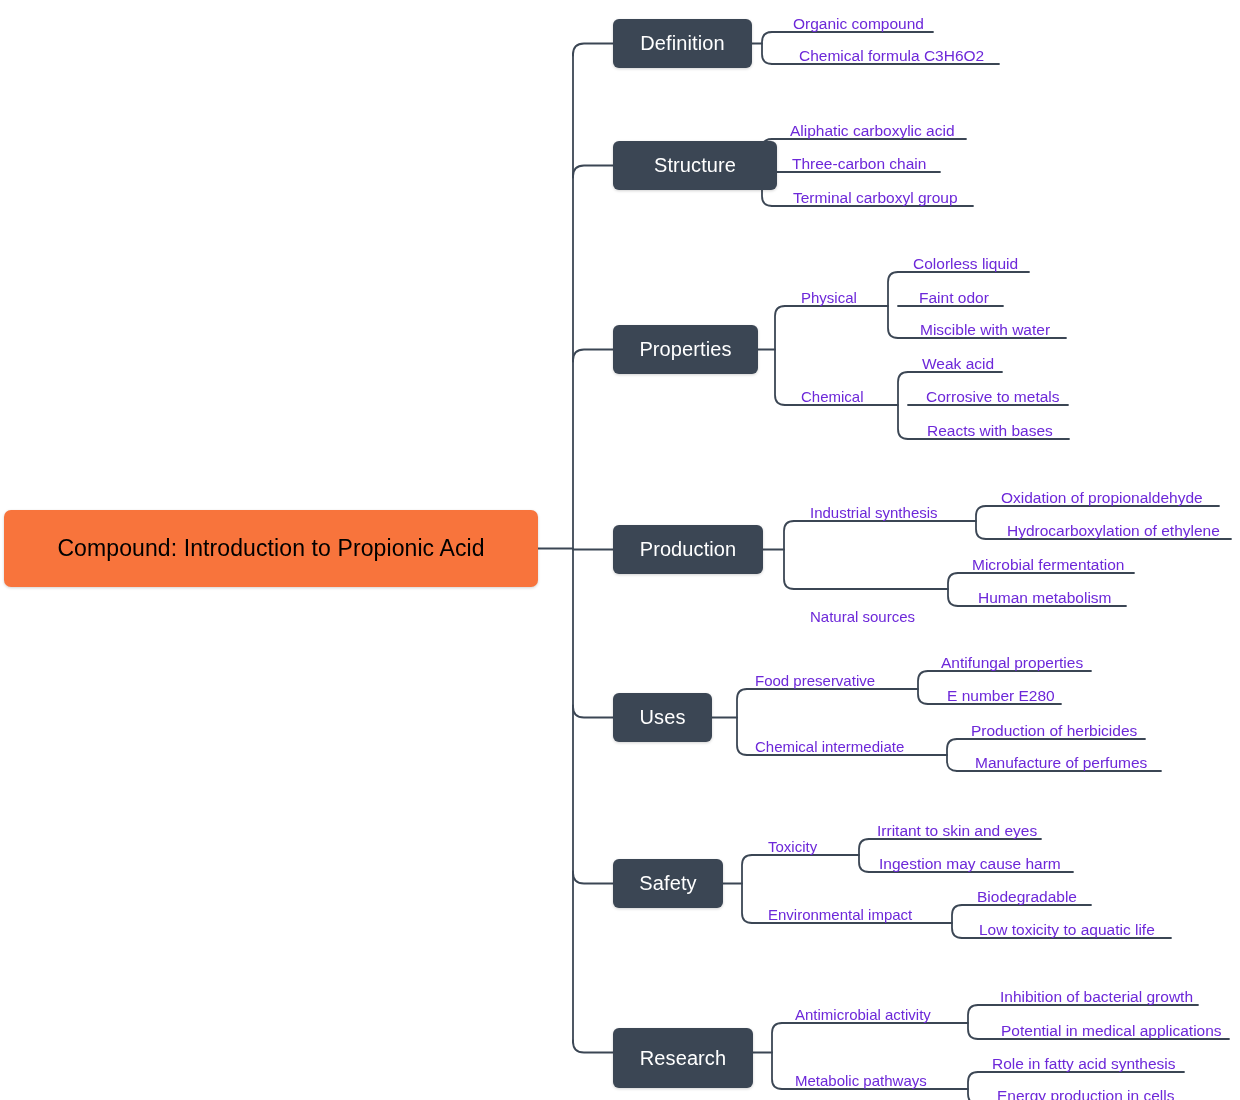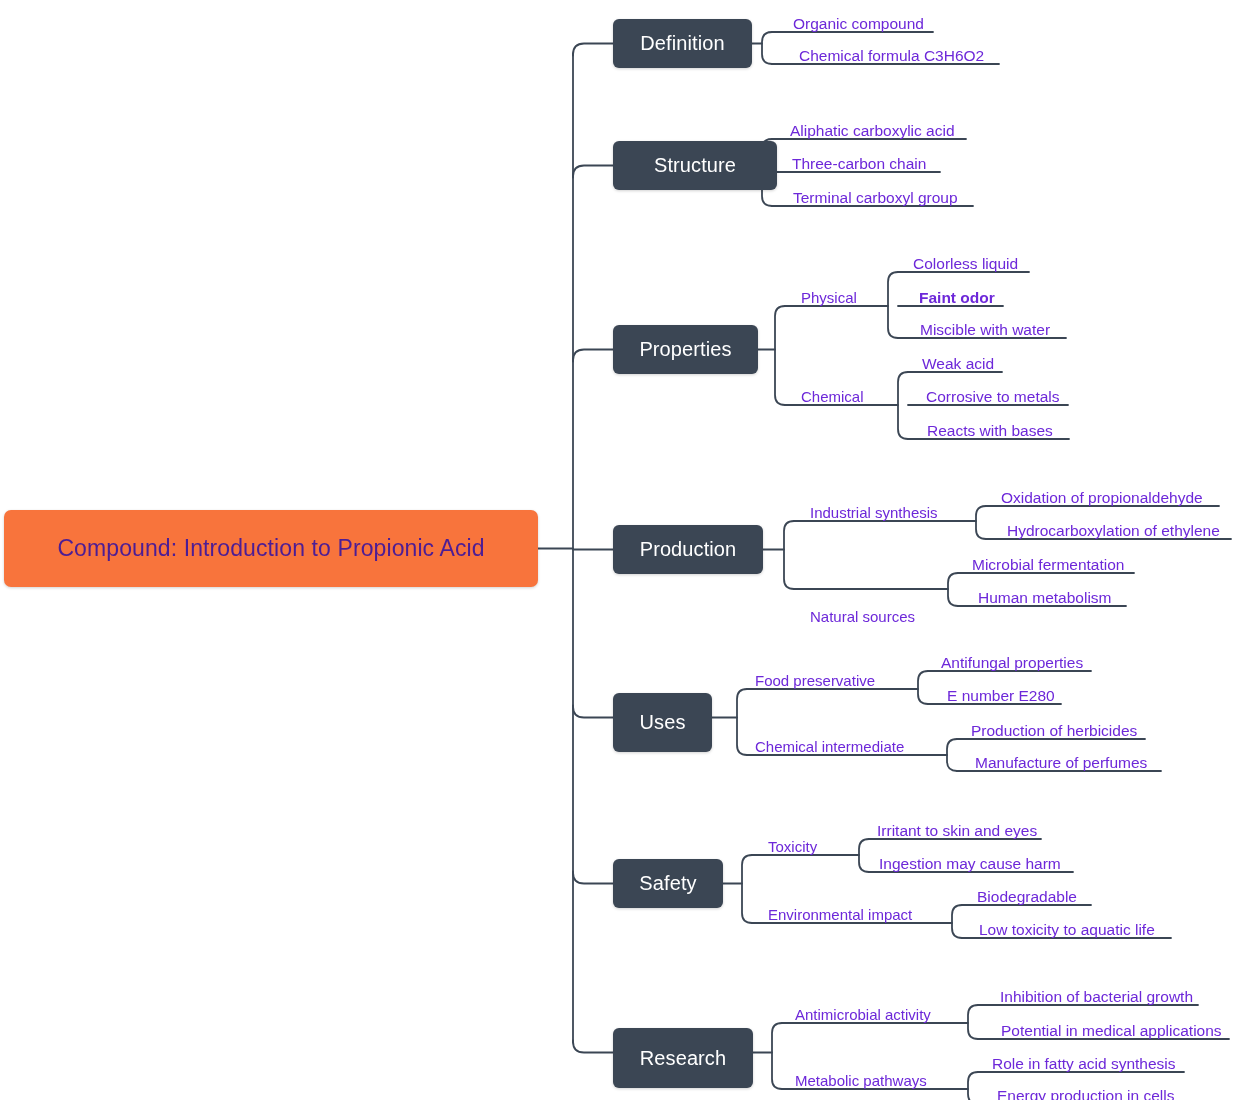--- a/index.html
+++ b/index.html
@@ -2,21 +2,21 @@
 <html><head>
 <meta charset="utf-8">
 <style>
   html,body{margin:0;padding:0;background:#ffffff;}
   body{width:1240px;height:1100px;overflow:hidden;
        font-family:"Liberation Sans","DejaVu Sans",sans-serif;}
   #stage{position:relative;width:1240px;height:1100px;background:#fff;}
   #wires{position:absolute;left:0;top:0;width:1240px;height:1100px;}
   .node{position:absolute;box-sizing:border-box;}
   .root-node{
-    background:#F8743C;border-radius:7px;color:#4c1d95;
+    background:#F8743C;border-radius:7px;color:#000000;
     display:flex;align-items:center;justify-content:center;
     font-size:23px;letter-spacing:.1px;
     box-shadow:0 1px 3px rgba(0,0,0,.18);
   }
   .branch-node{
     background:#3B4654;border-radius:6px;color:#ffffff;
     display:flex;align-items:center;justify-content:center;
     font-size:20px;letter-spacing:.1px;
     box-shadow:0 1px 3px rgba(0,0,0,.18);
   }
@@ -116,36 +116,36 @@
         <span>Structure</span>
       </div>
       <div class="leaf-label" style="left: 790px; top: 122px;">Aliphatic carboxylic acid</div>
       <div class="leaf-label" style="left: 792px; top: 155px;">Three-carbon chain</div>
       <div class="leaf-label" style="left: 793px; top: 189px;">Terminal carboxyl group</div>
       <div class="node branch-node" style="left: 613px; top: 325px; width: 145px; height: 49px;">
         <span>Properties</span>
       </div>
       <div class="mid-label" style="left: 801px; top: 289px;">Physical</div>
       <div class="leaf-label" style="left: 913px; top: 255px;">Colorless liquid</div>
-      <div class="leaf-label" style="left: 919px; top: 289px; font-weight: bold;">Faint odor</div>
+      <div class="leaf-label" style="left: 919px; top: 289px;">Faint odor</div>
       <div class="leaf-label" style="left: 920px; top: 321px;">Miscible with water</div>
       <div class="mid-label" style="left: 801px; top: 388px;">Chemical</div>
       <div class="leaf-label" style="left: 922px; top: 355px;">Weak acid</div>
       <div class="leaf-label" style="left: 926px; top: 388px;">Corrosive to metals</div>
       <div class="leaf-label" style="left: 927px; top: 422px;">Reacts with bases</div>
       <div class="node branch-node" style="left: 613px; top: 525px; width: 150px; height: 49px;">
         <span>Production</span>
       </div>
       <div class="mid-label" style="left: 810px; top: 504px;">Industrial synthesis</div>
       <div class="leaf-label" style="left: 1001px; top: 489px;">Oxidation of propionaldehyde</div>
       <div class="leaf-label" style="left: 1007px; top: 522px;">Hydrocarboxylation of ethylene</div>
       <div class="mid-label" style="left: 810px; top: 572px; margin-top: 36px;">Natural sources</div>
       <div class="leaf-label" style="left: 972px; top: 556px;">Microbial fermentation</div>
       <div class="leaf-label" style="left: 978px; top: 589px;">Human metabolism</div>
-      <div class="node branch-node" style="left: 613px; top: 693px; width: 99px; height: 59px; align-items: center;">
+      <div class="node branch-node" style="left: 613px; top: 693px; width: 99px; height: 49px; align-items: center;">
         <span>Uses</span>
       </div>
       <div class="mid-label" style="left: 755px; top: 672px;">Food preservative</div>
       <div class="leaf-label" style="left: 941px; top: 654px;">Antifungal properties</div>
       <div class="leaf-label" style="left: 947px; top: 687px;">E number E280</div>
       <div class="mid-label" style="left: 755px; top: 738px; text-align: center;">Chemical intermediate</div>
       <div class="leaf-label" style="left: 971px; top: 722px;">Production of herbicides</div>
       <div class="leaf-label" style="left: 975px; top: 754px;">Manufacture of perfumes</div>
       <div class="node branch-node" style="left: 613px; top: 859px; width: 110px; height: 49px;">
         <span>Safety</span>

